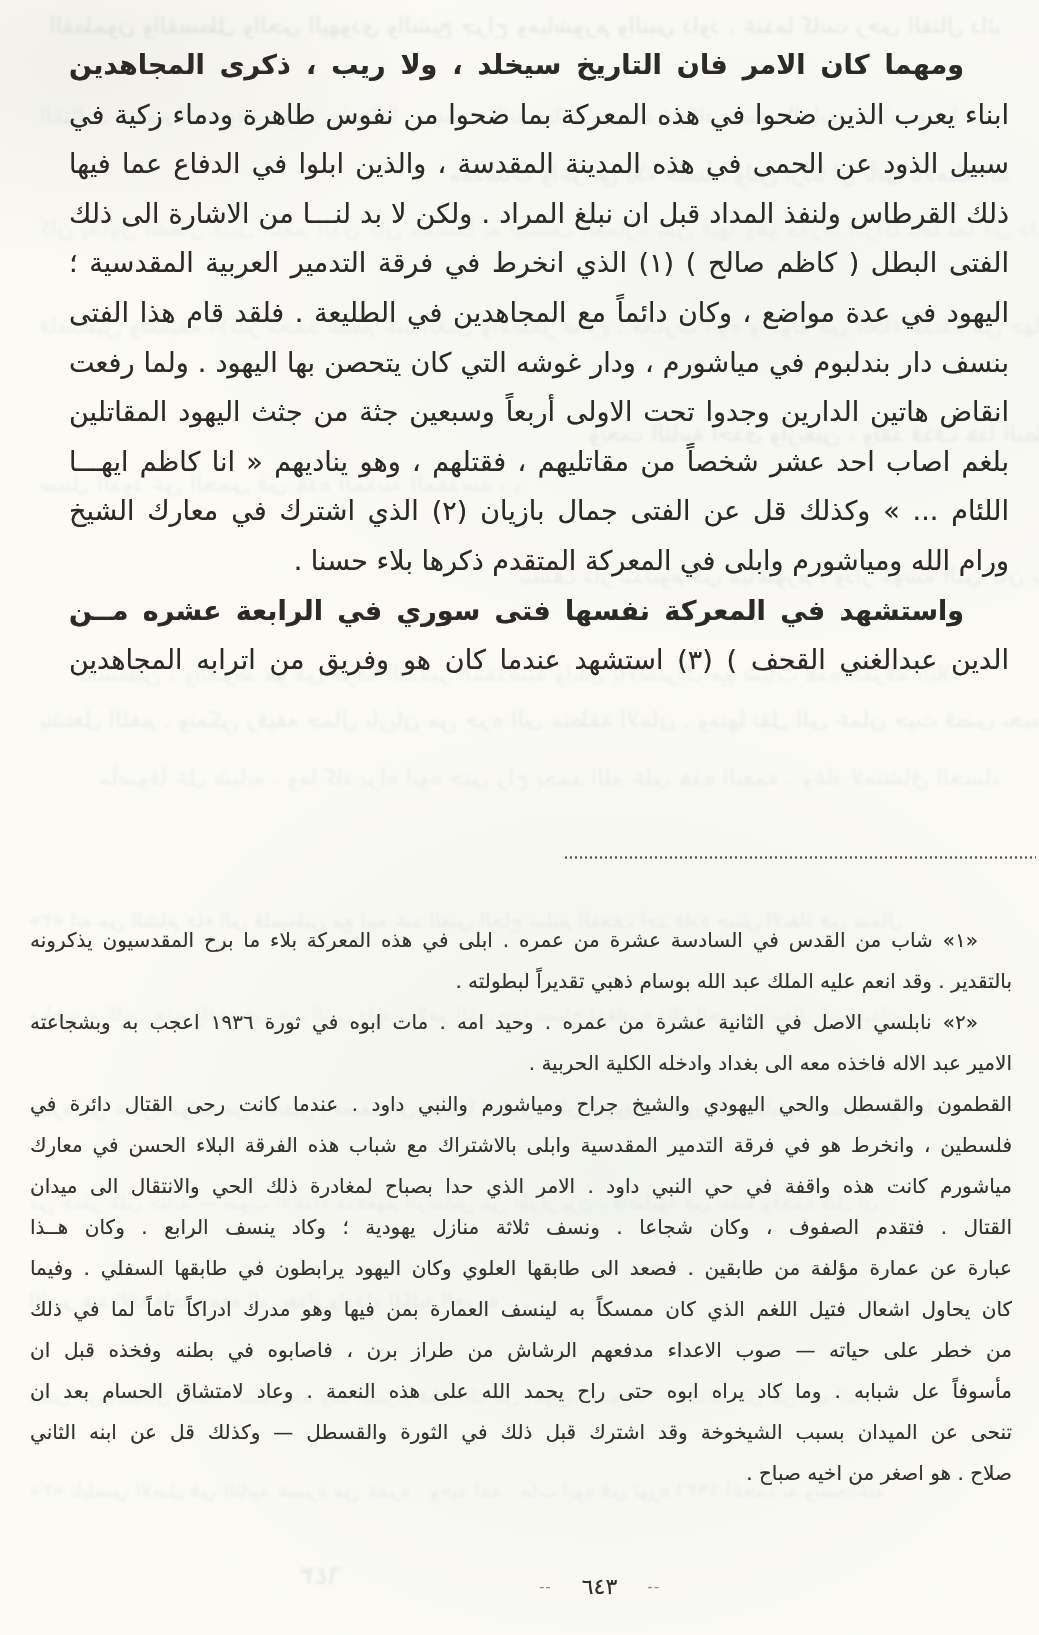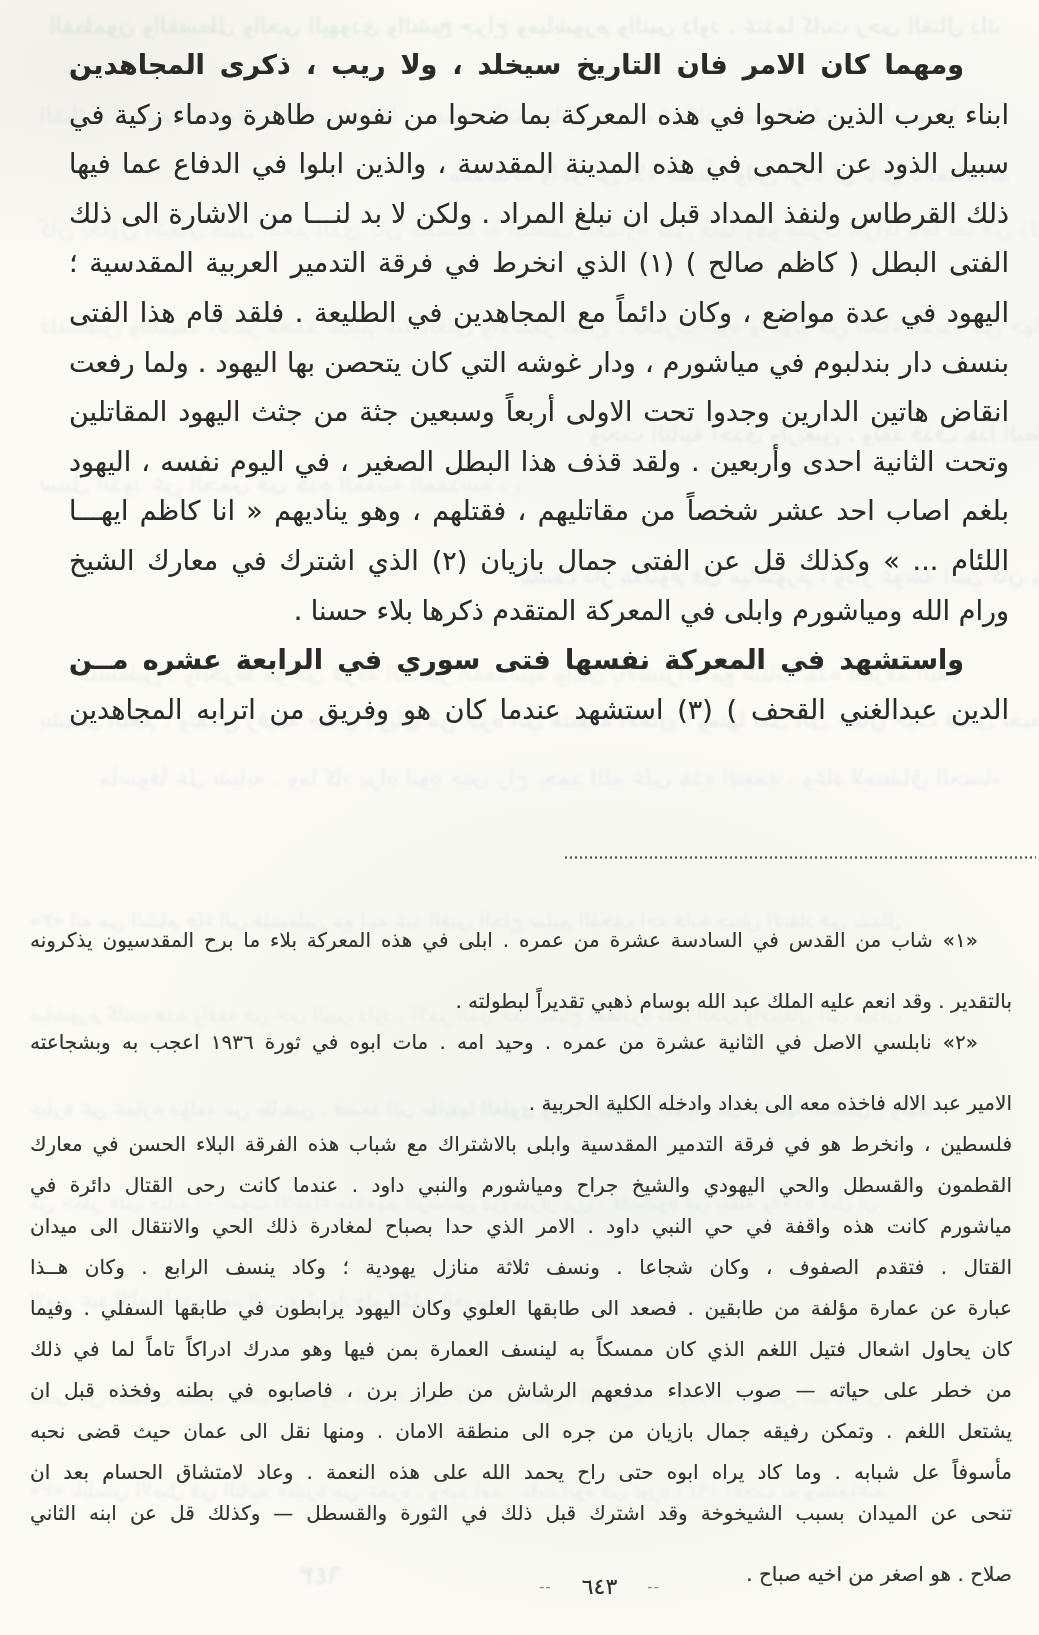--- a/index.html
+++ b/index.html
@@ -39,21 +39,21 @@
   
   .footnotes {
     position:absolute; top:920px; right:27px; width:982px;
     direction:rtl;
     font-size:20px; line-height:41px;
     color:#34332f;
     text-shadow:0 0 .5px rgba(50,49,45,.5);
   }
   .footnotes .line { height:41px; text-align:justify; text-align-last:justify; }
   .footnotes .line.first { text-indent:34px; }
-  .footnotes .line.last  { text-align:right; text-align-last:right;margin-top:20px; }
+  .footnotes .line.last  { text-align:right; text-align-last:right; }
 
   
   .pagenum-row {
     position:absolute; top:1574px; left:0; width:100%;
     display:flex; justify-content:center; align-items:center; gap:30px;
     transform:translateX(80px);
     direction:rtl;
   }
   .pagenum {
     font-size:22px; color:#2e2d2b; letter-spacing:4px;
@@ -101,43 +101,41 @@
 
   <div class="body-text">
       <div class="line first">ومهما كان الامر فان التاريخ سيخلد ، ولا ريب ، ذكرى المجاهدين الابطال مــن</div>
       <div class="line mid">ابناء يعرب الذين ضحوا في هذه المعركة بما ضحوا من نفوس طاهرة ودماء زكية في</div>
       <div class="line mid">سبيل الذود عن الحمى في هذه المدينة المقدسة ، والذين ابلوا في الدفاع عما فيها مــن</div>
       <div class="line mid">ذلك القرطاس ولنفذ المداد قبل ان نبلغ المراد . ولكن لا بد لنـــا من الاشارة الى ذلك</div>
       <div class="line mid">الفتى البطل ( كاظم صالح ) (١) الذي انخرط في فرقة التدمير العربية المقدسية ؛ فقاتل</div>
       <div class="line mid">اليهود في عدة مواضع ، وكان دائماً مع المجاهدين في الطليعة . فلقد قام هذا الفتى وحده</div>
       <div class="line mid">بنسف دار بندلبوم في مياشورم ، ودار غوشه التي كان يتحصن بها اليهود . ولما رفعت</div>
       <div class="line mid">انقاض هاتين الدارين وجدوا تحت الاولى أربعاً وسبعين جثة من جثث اليهود المقاتلين</div>
-      <div class="line mid">وتحت الثانية احدى وأربعين . ولقد قذف هذا البطل الصغير ، في اليوم نفسه ، اليهود</div>
       <div class="line mid">بلغم اصاب احد عشر شخصاً من مقاتليهم ، فقتلهم ، وهو يناديهم « انا كاظم ايهـــا</div>
       <div class="line mid">اللئام ... » وكذلك قل عن الفتى جمال بازيان (٢) الذي اشترك في معارك الشيخ جراح</div>
       <div class="line last">ورام الله ومياشورم وابلى في المعركة المتقدم ذكرها بلاء حسنا .</div>
       <div class="line first">واستشهد في المعركة نفسها فتى سوري في الرابعة عشره مــن عمره اسمه ( صباح</div>
       <div class="line mid">الدين عبدالغني القحف ) (٣) استشهد عندما كان هو وفريق من اترابه المجاهدين ينسفون</div>
     </div>
 
   <div class="separator"></div>
 
   <div class="footnotes">
       <div class="line first">«١» شاب من القدس في السادسة عشرة من عمره . ابلى في هذه المعركة بلاء ما برح المقدسيون يذكرونه</div>
       <div class="line last">بالتقدير . وقد انعم عليه الملك عبد الله بوسام ذهبي تقديراً لبطولته .</div>
       <div class="line first">«٢» نابلسي الاصل في الثانية عشرة من عمره . وحيد امه . مات ابوه في ثورة ١٩٣٦ اعجب به وبشجاعته</div>
       <div class="line last">الامير عبد الاله فاخذه معه الى بغداد وادخله الكلية الحربية .</div>
+      <div class="line mid">القطمون والقسطل والحي اليهودي والشيخ جراح ومياشورم والنبي داود . عندما كانت رحى القتال دائرة في</div>
       <div class="line mid">فلسطين ، وانخرط هو في فرقة التدمير المقدسية وابلى بالاشتراك مع شباب هذه الفرقة البلاء الحسن في معارك</div>
-      <div class="line mid">القطمون والقسطل والحي اليهودي والشيخ جراح ومياشورم والنبي داود . عندما كانت رحى القتال دائرة في</div>
       <div class="line mid">مياشورم كانت هذه واقفة في حي النبي داود . الامر الذي حدا بصباح لمغادرة ذلك الحي والانتقال الى ميدان</div>
       <div class="line mid">القتال . فتقدم الصفوف ، وكان شجاعا . ونسف ثلاثة منازل يهودية ؛ وكاد ينسف الرابع . وكان هــذا</div>
       <div class="line mid">عبارة عن عمارة مؤلفة من طابقين . فصعد الى طابقها العلوي وكان اليهود يرابطون في طابقها السفلي . وفيما</div>
       <div class="line mid">كان يحاول اشعال فتيل اللغم الذي كان ممسكاً به لينسف العمارة بمن فيها وهو مدرك ادراكاً تاماً لما في ذلك</div>
       <div class="line mid">من خطر على حياته — صوب الاعداء مدفعهم الرشاش من طراز برن ، فاصابوه في بطنه وفخذه قبل ان</div>
-      <div class="line mid">يشتعل اللغم . وتمكن رفيقه جمال بازيان من جره الى منطقة الامان . ومنها نقل الى عمان حيث قضى نحبه</div>
       <div class="line mid">مأسوفاً عل شبابه . وما كاد يراه ابوه حتى راح يحمد الله على هذه النعمة . وعاد لامتشاق الحسام بعد ان</div>
       <div class="line mid">تنحى عن الميدان بسبب الشيخوخة وقد اشترك قبل ذلك في الثورة والقسطل — وكذلك قل عن ابنه الثاني</div>
       <div class="line last">صلاح . هو اصغر من اخيه صباح .</div>
     </div>
 
   <div class="pagenum-row">
     <span class="pagenum-dash">--</span>
     <span class="pagenum">٦٤٣</span>
     <span class="pagenum-dash">--</span>
   </div>

